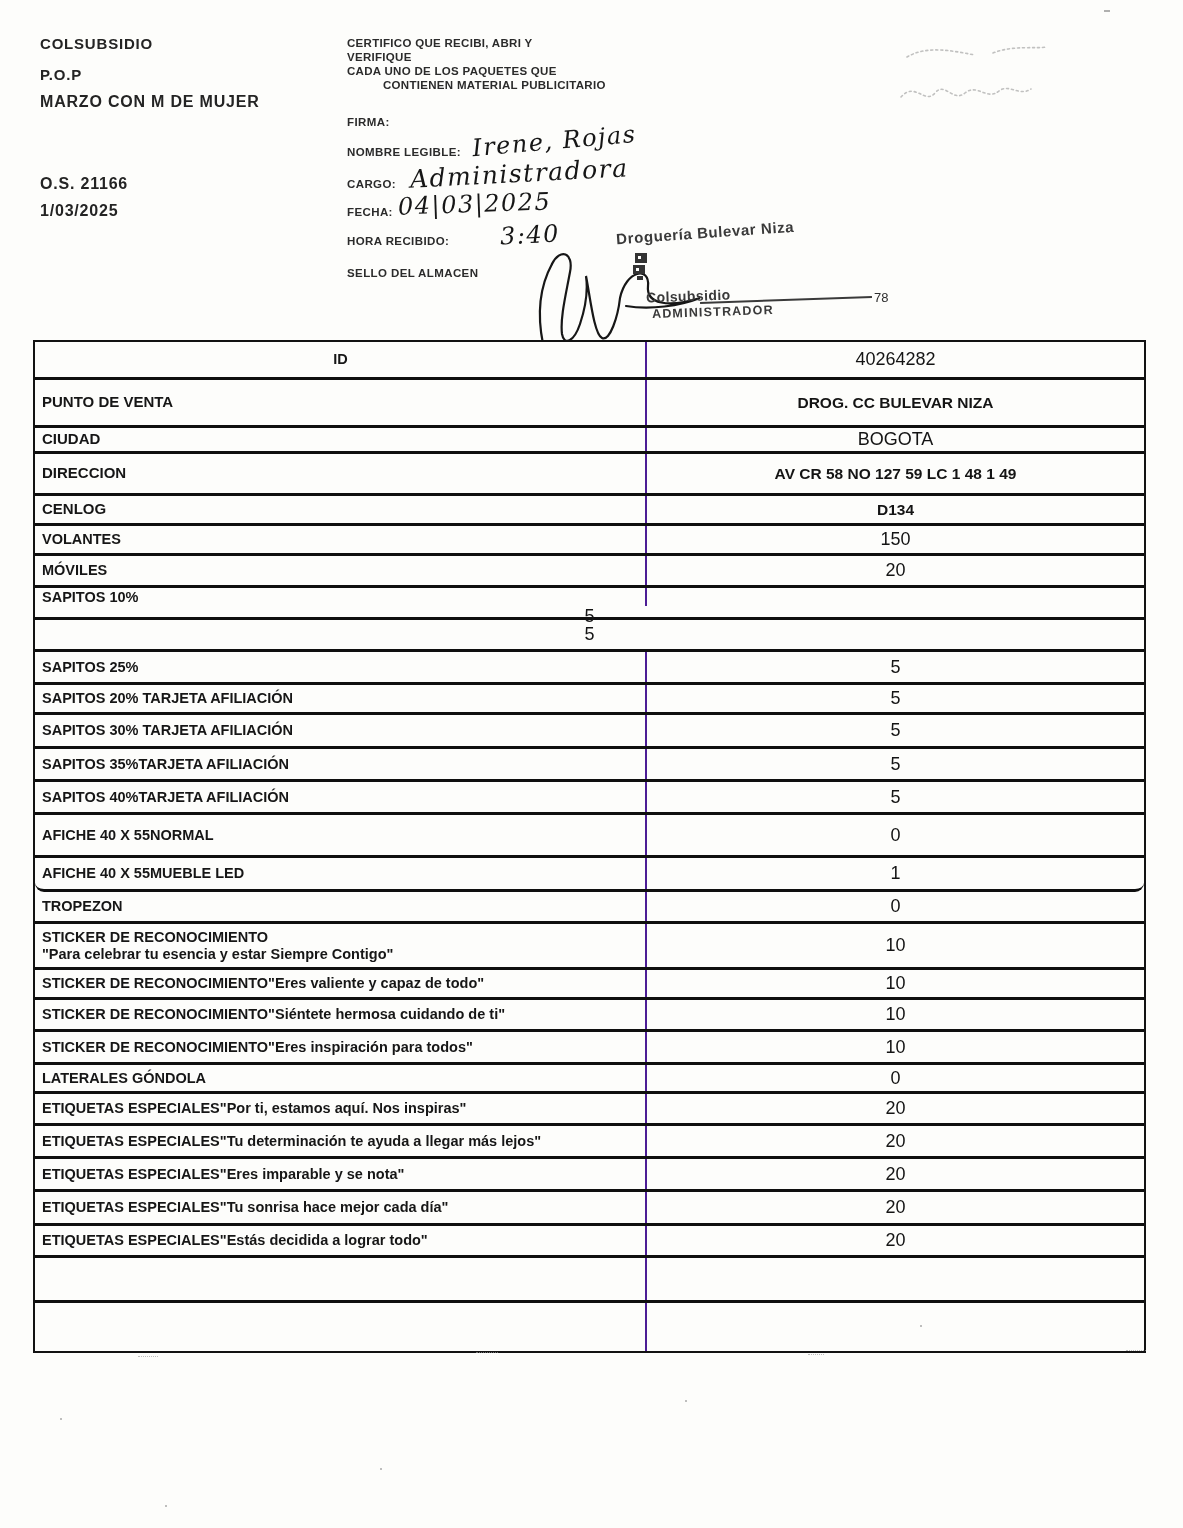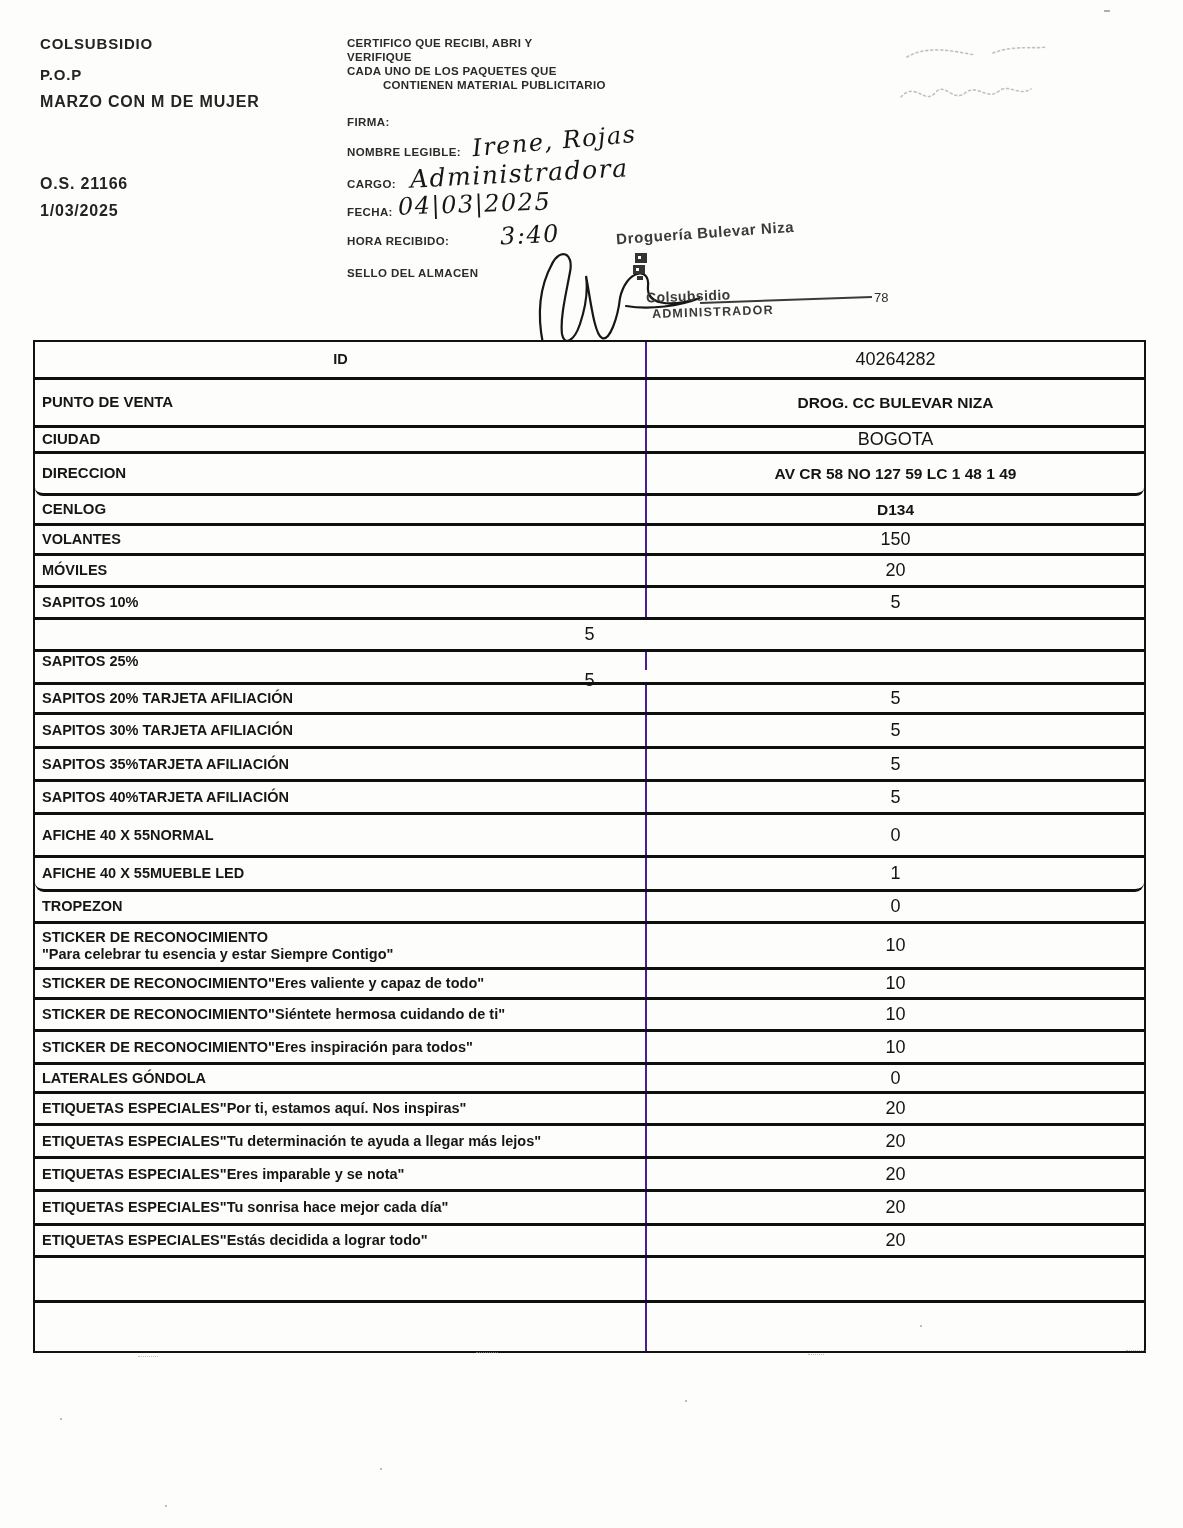--- a/index.html
+++ b/index.html
@@ -113,44 +113,44 @@
         <div class="cell-value">40264282</div>
       </div>
       <div class="t-row" style="height: 48px;">
         <div class="cell-label lb">PUNTO DE VENTA</div>
         <div class="cell-value vb">DROG. CC BULEVAR NIZA</div>
       </div>
       <div class="t-row" style="height: 26px;">
         <div class="cell-label lb">CIUDAD</div>
         <div class="cell-value">BOGOTA</div>
       </div>
-      <div class="t-row" style="height: 42px; border-radius: 8px;">
+      <div class="t-row" style="height: 42px;">
         <div class="cell-label lb">DIRECCION</div>
         <div class="cell-value vb">AV CR 58 NO 127 59 LC 1 48 1 49</div>
       </div>
       <div class="t-row" style="height: 30px;">
         <div class="cell-label lb">CENLOG</div>
         <div class="cell-value vb">D134</div>
       </div>
       <div class="t-row" style="height: 30px;">
         <div class="cell-label">VOLANTES</div>
         <div class="cell-value">150</div>
       </div>
       <div class="t-row" style="height: 32px;">
         <div class="cell-label">MÓVILES</div>
         <div class="cell-value">20</div>
       </div>
-      <div class="t-row" style="height: 32px;">
+      <div class="t-row" style="height: 32px; flex-direction: column;">
         <div class="cell-label">SAPITOS 10%</div>
         <div class="cell-value">5</div>
       </div>
       <div class="t-row" style="height: 32px;">
         <div class="cell-value">5</div>
       </div>
-      <div class="t-row" style="height: 33px; flex-direction: column;">
+      <div class="t-row" style="height: 33px;">
         <div class="cell-label">SAPITOS 25%</div>
         <div class="cell-value">5</div>
       </div>
       <div class="t-row" style="height: 30px;">
         <div class="cell-label">SAPITOS 20% TARJETA AFILIACIÓN</div>
         <div class="cell-value">5</div>
       </div>
       <div class="t-row" style="height: 34px;">
         <div class="cell-label">SAPITOS 30% TARJETA AFILIACIÓN</div>
         <div class="cell-value">5</div>

